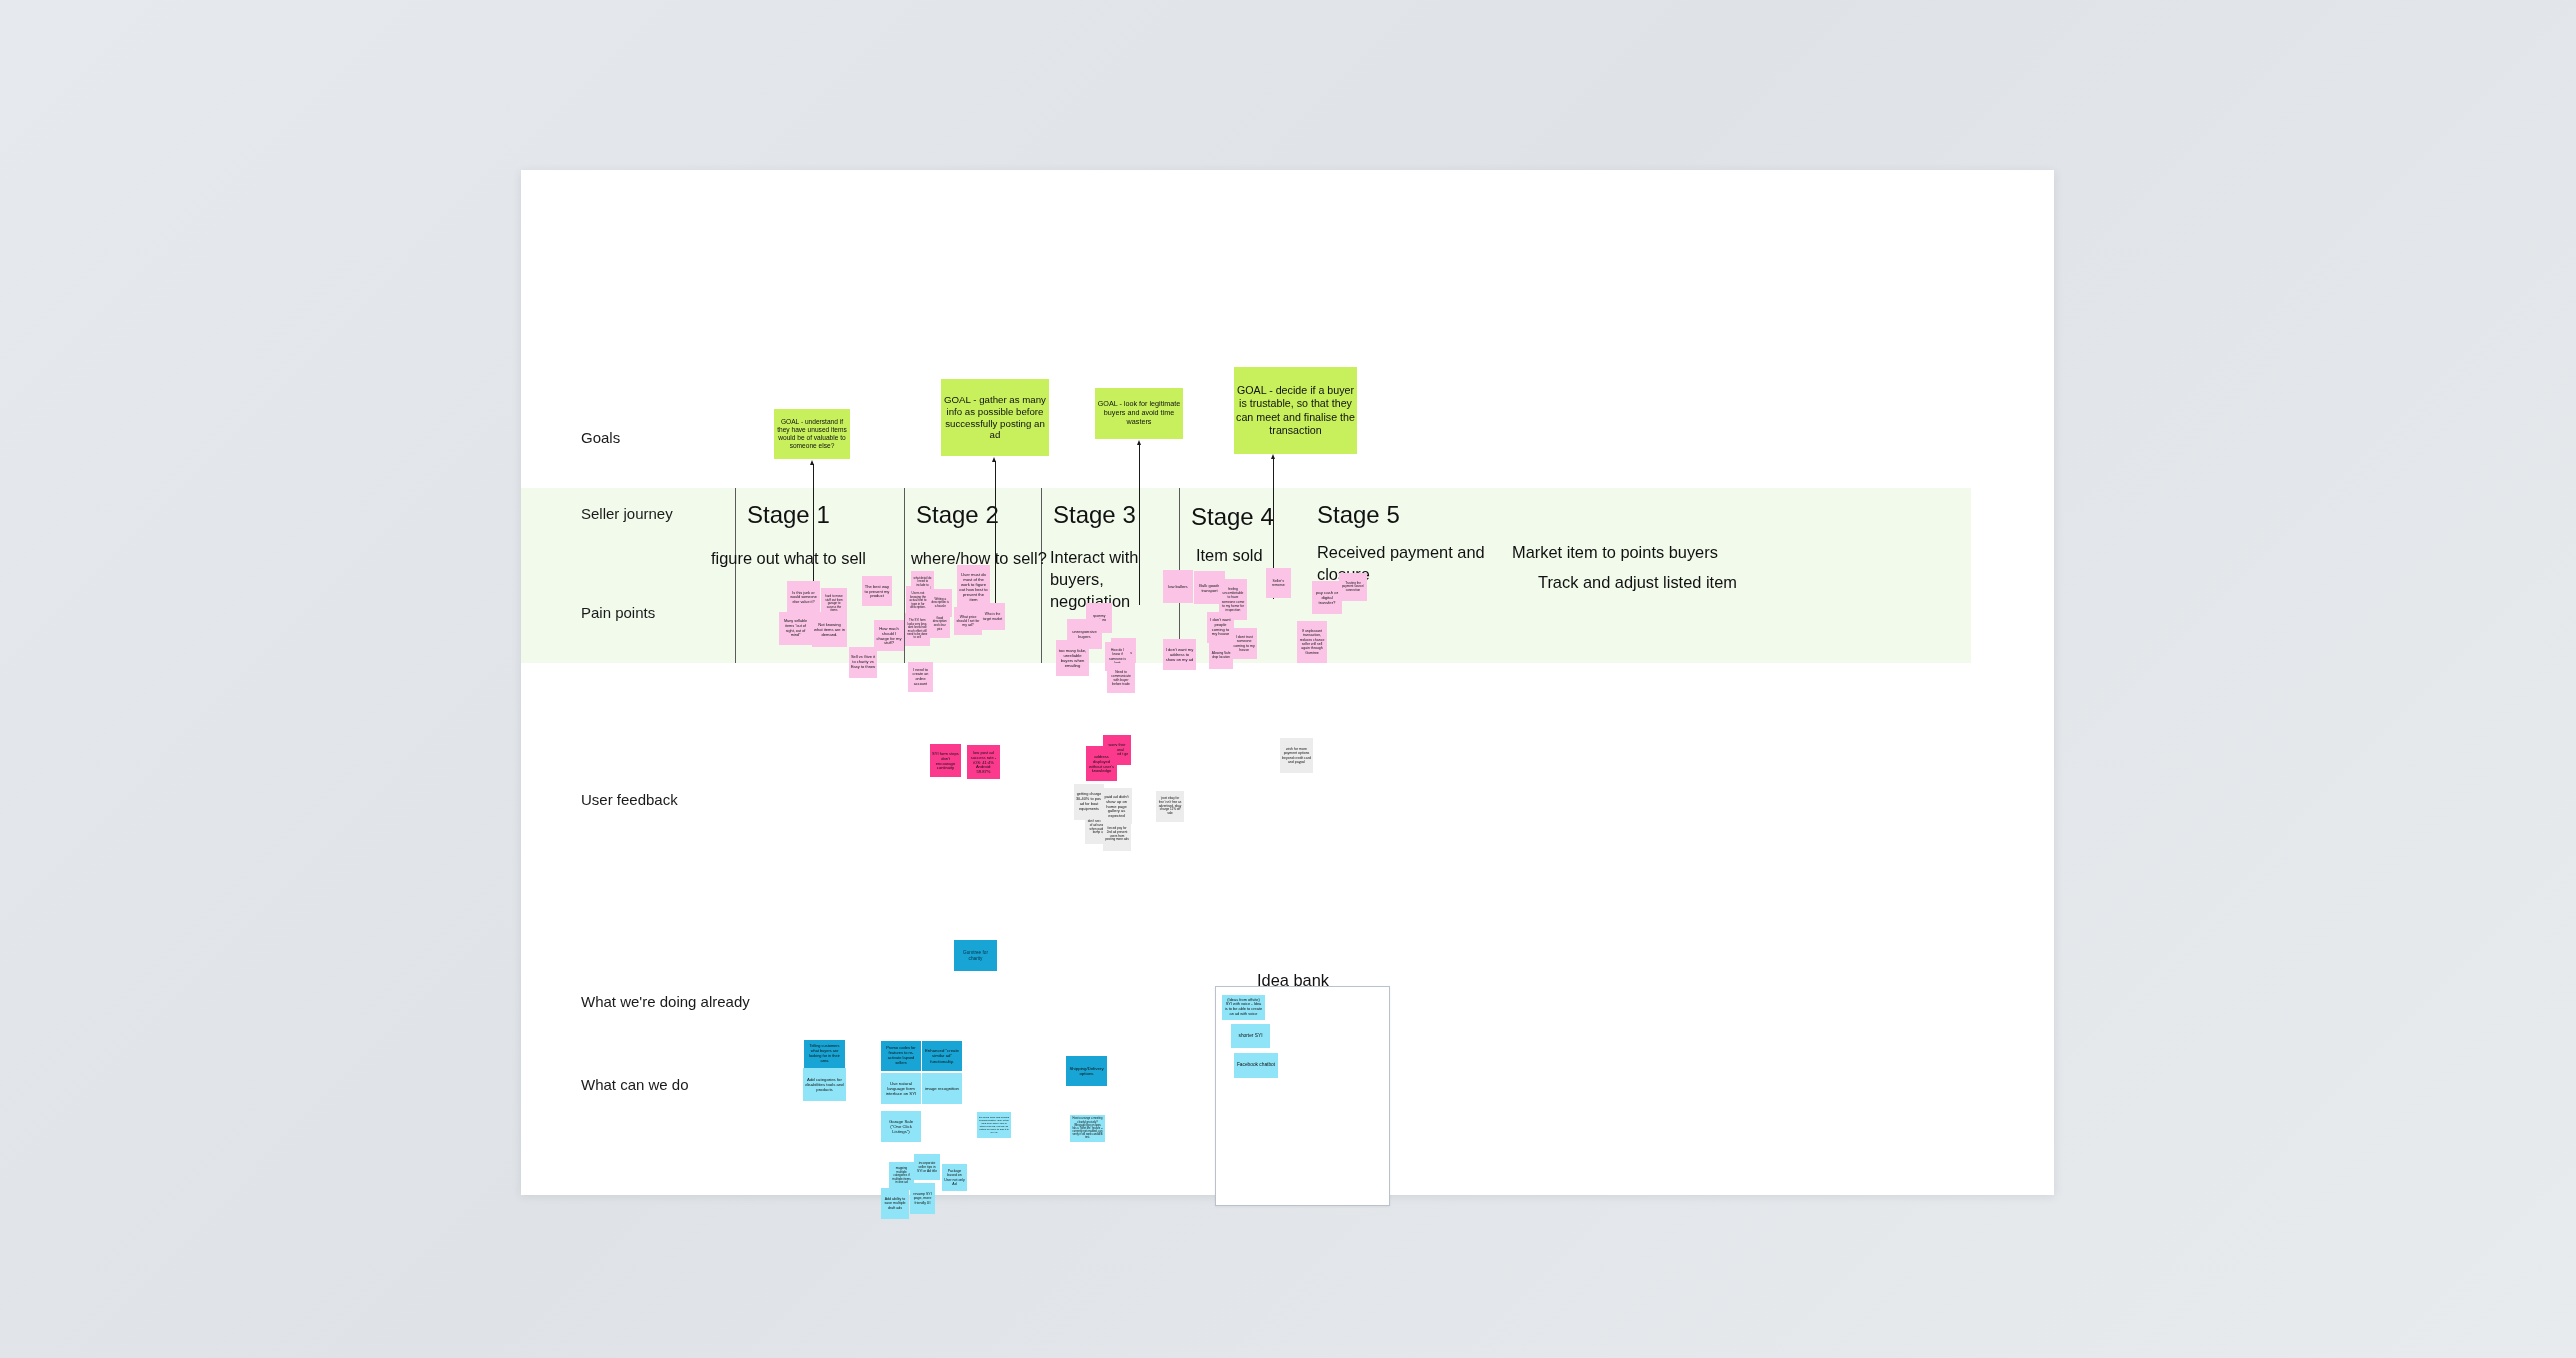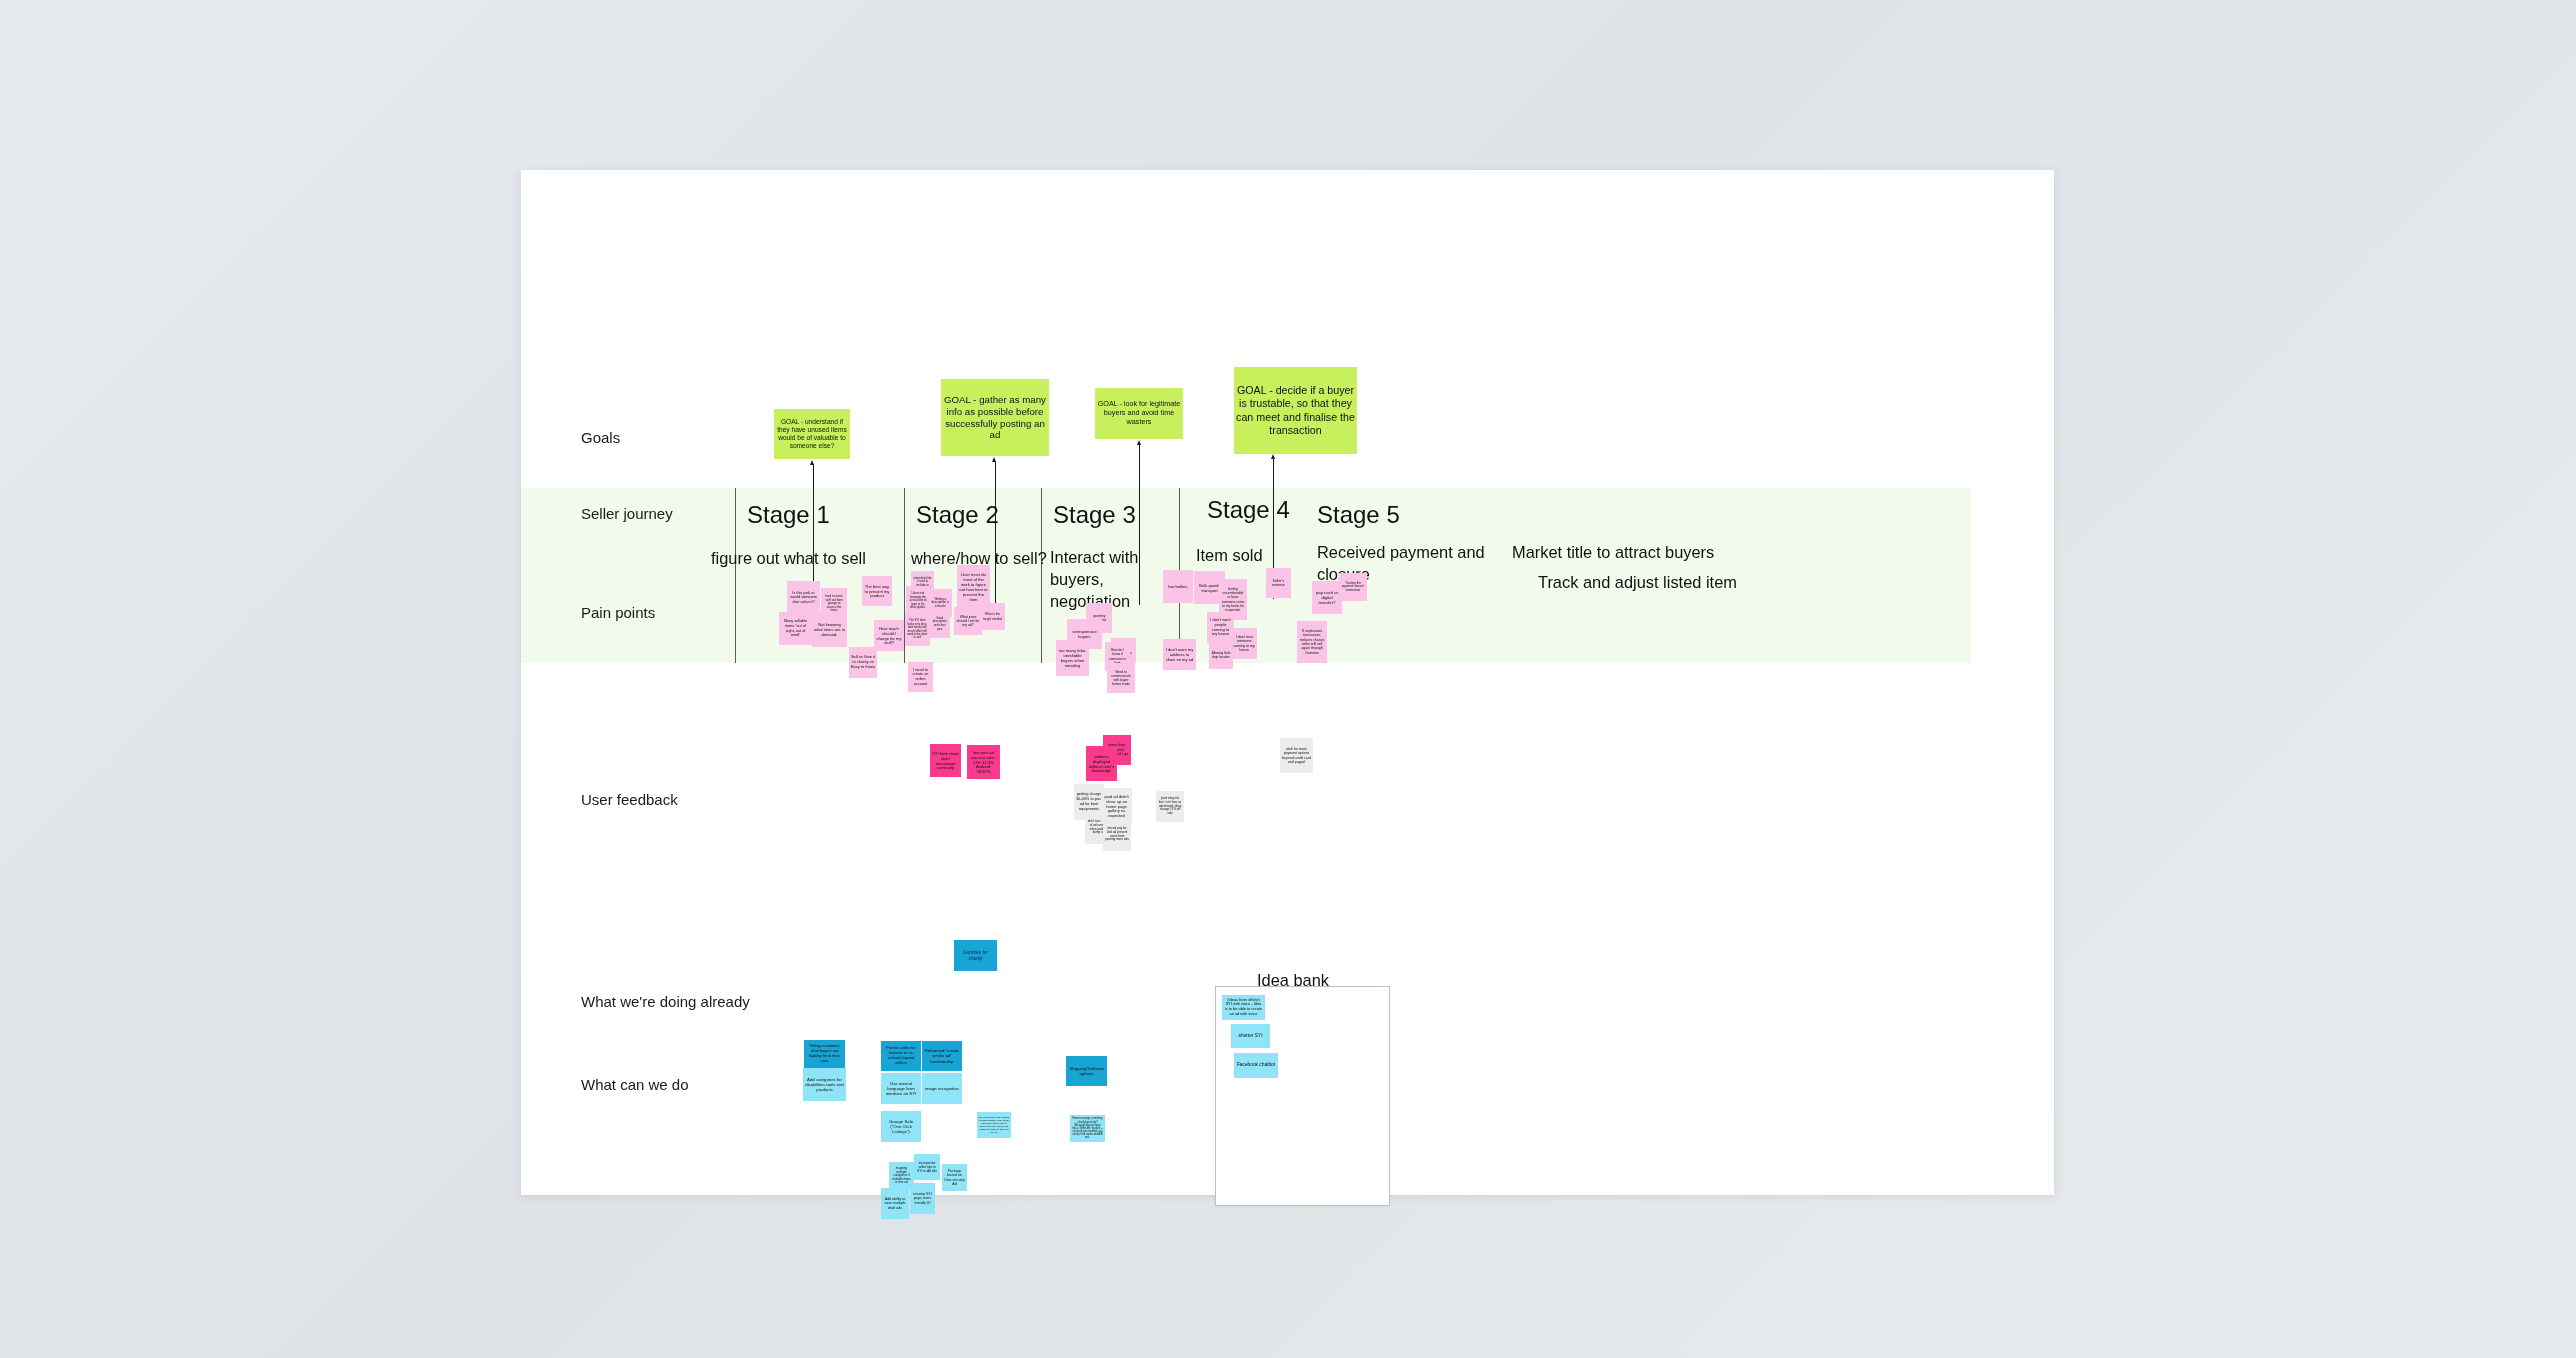--- a/index.html
+++ b/index.html
@@ -121,30 +121,30 @@
   <div class="row-label" style="left:60px; top:259px;">Goals</div>
   <div class="row-label" style="left:60px; top:335px;">Seller journey</div>
   <div class="row-label" style="left:60px; top:434px;">Pain points</div>
   <div class="row-label" style="left:60px; top:621px;">User feedback</div>
   <div class="row-label" style="left:60px; top:775px;margin-top:48px;">What we're doing already</div>
   <div class="row-label" style="left:60px; top:906px;">What can we do</div>
 
   <div class="stage-title" style="left:226px; top:331px;">Stage 1</div>
   <div class="stage-title" style="left:395px; top:331px;">Stage 2</div>
   <div class="stage-title" style="left:532px; top:331px;">Stage 3</div>
-  <div class="stage-title" style="left:670px; top:326px;margin-left:16px;">Stage 4</div>
+  <div class="stage-title" style="left:670px; top:333px;">Stage 4</div>
   <div class="stage-title" style="left:796px; top:331px;">Stage 5</div>
 
   <div class="stage-sub" style="left:190px; top:377px; width:176px;">figure out what to sell</div>
   <div class="stage-sub" style="left:390px; top:377px; width:145px;">where/how to sell?</div>
   <div class="stage-sub" style="left:529px; top:376px; width:132px;">Interact with buyers, negotiation</div>
   <div class="stage-sub" style="left:675px; top:374px; width:101px;">Item sold</div>
   <div class="stage-sub" style="left:796px; top:371px; width:214px;">Received payment and closure</div>
 
-  <div class="stage-sub" style="left:991px; top:371px; width:214px;">Market title to attract buyers</div>
+  <div class="stage-sub" style="left:991px; top:371px; width:214px;">Market item to points buyers</div>
   <div class="stage-sub" style="left:1017px; top:401px; width:214px;">Track and adjust listed item</div>
 
   <div class="note green" style="left:253px; top:239px; width:76px; height:50px; font-size:6.6px;">GOAL - understand if they have unused items would be of valuable to someone else?</div>
   <div class="note green" style="left:420px; top:209px; width:108px; height:77px; font-size:9.7px;">GOAL - gather as many info as possible before successfully posting an ad</div>
   <div class="note green" style="left:574px; top:218px; width:88px; height:51px; font-size:7.2px;">GOAL - look for legitimate buyers and avoid time wasters</div>
   <div class="note green" style="left:713px; top:197px; width:123px; height:87px; font-size:10.7px;">GOAL - decide if a buyer is trustable, so that they can meet and finalise the transaction</div>
 
   <div class="arrow-line" style="left:292px; top:294px; height:137px;"></div>
   <div class="arrow-head" style="left:289px; top:290px;"></div>
 

